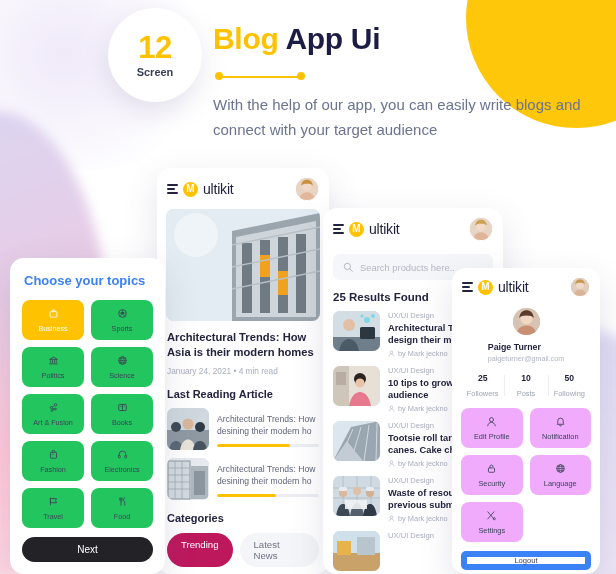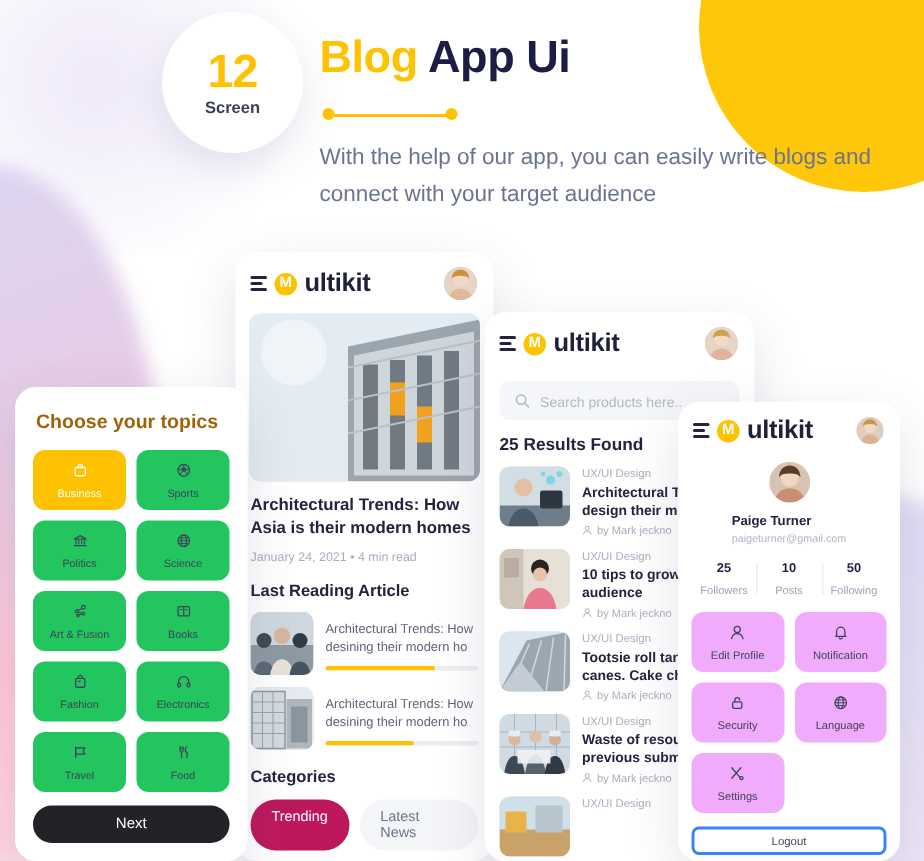--- a/index.html
+++ b/index.html
@@ -68,21 +68,21 @@
   .appbar{ display:flex; align-items:center; justify-content:space-between; padding:9px 10px 6px; }
   .brand{ display:flex; align-items:center; gap:5px; }
   .ham{ display:flex; flex-direction:column; gap:2.5px; }
   .ham i{ display:block; height:1.6px; background:#23233f; border-radius:1px; }
   .ham i:nth-child(1){ width:11px;} .ham i:nth-child(2){ width:8px;} .ham i:nth-child(3){ width:11px;}
   .logo-m{
     width:15px; height:15px; border-radius:50%; background:#FFC200;
     color:#fff; font-size:10px; font-weight:bold; display:flex;
     align-items:center; justify-content:center; line-height:1;
   }
-  .brand-txt{ font-size:17px; font-weight:bold; color:#20203d; letter-spacing:-.2px;}
+  .brand-txt{ font-size:14px; font-weight:normal; color:#20203d; letter-spacing:-.2px;}
   .avatar{ width:20px; height:20px; border-radius:50%; overflow:hidden; background:#d8c6bb; border:1.4px solid #fff;}
   .avatar.lg{ width:24px; height:24px; }
   .face{ width:100%; height:100%; display:block; }
 
   
   #phone-feed{ left:157px; top:168px; width:172px; height:406px; }
   .hero{ margin:2px 9px 0; height:112px; border-radius:8px; overflow:hidden; background:#dfe6ec;}
   .feed-title{ margin:9px 10px 0; font-size:11.2px; font-weight:bold; color:#23233f; line-height:15px;}
   .feed-meta{ margin:6px 10px 0; font-size:8.3px; color:#a8adbd;}
   .sec-title{ margin:12px 10px 0; font-size:11px; font-weight:bold; color:#23233f;}
@@ -122,31 +122,31 @@
   .stat{ flex:1; text-align:center; position:relative;}
   .stat + .stat::before{ content:""; position:absolute; left:0; top:2px; bottom:2px; width:1px; background:#eceef3;}
   .stat-n{ font-size:8.6px; font-weight:bold; color:#23233f;}
   .stat-l{ font-size:7.4px; color:#9ea3b3; margin-top:6px;}
   .grid2{ display:grid; grid-template-columns:1fr 1fr; gap:7px; margin:10px 9px 0;}
   .tile{ background:#f0abfc; border-radius:8px; padding:8px 2px 7px; text-align:center;}
   .tile-ic{ display:flex; justify-content:center; margin-bottom:5px;}
   .tile-l{ font-size:7.4px; color:#3e4359;}
   .logout{
     margin:9px 9px 0; height:19px; border-radius:5px;
-    border:2px solid #3b82f6; display:flex; align-items:center; justify-content:center;
+    border:6px solid #3b82f6; display:flex; align-items:center; justify-content:center;
     font-size:7.6px; color:#3e4359;
   }
 
   
   #panel-topics{
     position:absolute; left:10px; top:258px; width:155px; height:316px;
     background:#fff; border-radius:14px; box-shadow:0 12px 34px rgba(90,90,130,.16);
     overflow:hidden;
   }
-  .tp-title{ margin:14px 14px 0; font-size:13px; font-weight:bold; color:#a16207; line-height:17px;}
+  .tp-title{ margin:14px 14px 0; font-size:13px; font-weight:bold; color:#3b82f6; line-height:17px;}
   .tp-grid{ display:grid; grid-template-columns:1fr 1fr; gap:7px; margin:11px 12px 0;}
   .tp-tile{ background:#22c55e; border-radius:8px; padding:8px 2px 7px; text-align:center;}
   .tp-tile.active{ background:#FFC200;}
   .tp-ic{ display:flex; justify-content:center; margin-bottom:5px;}
   .tp-l{ font-size:7.2px; color:#3e4359;}
   .tp-tile.active .tp-l{ color:#fff;}
   .next-btn{
     position:absolute; left:12px; right:12px; bottom:12px; height:25px;
     background:#232327; border-radius:14px; color:#fff; font-size:10px;
     display:flex; align-items:center; justify-content:center;

